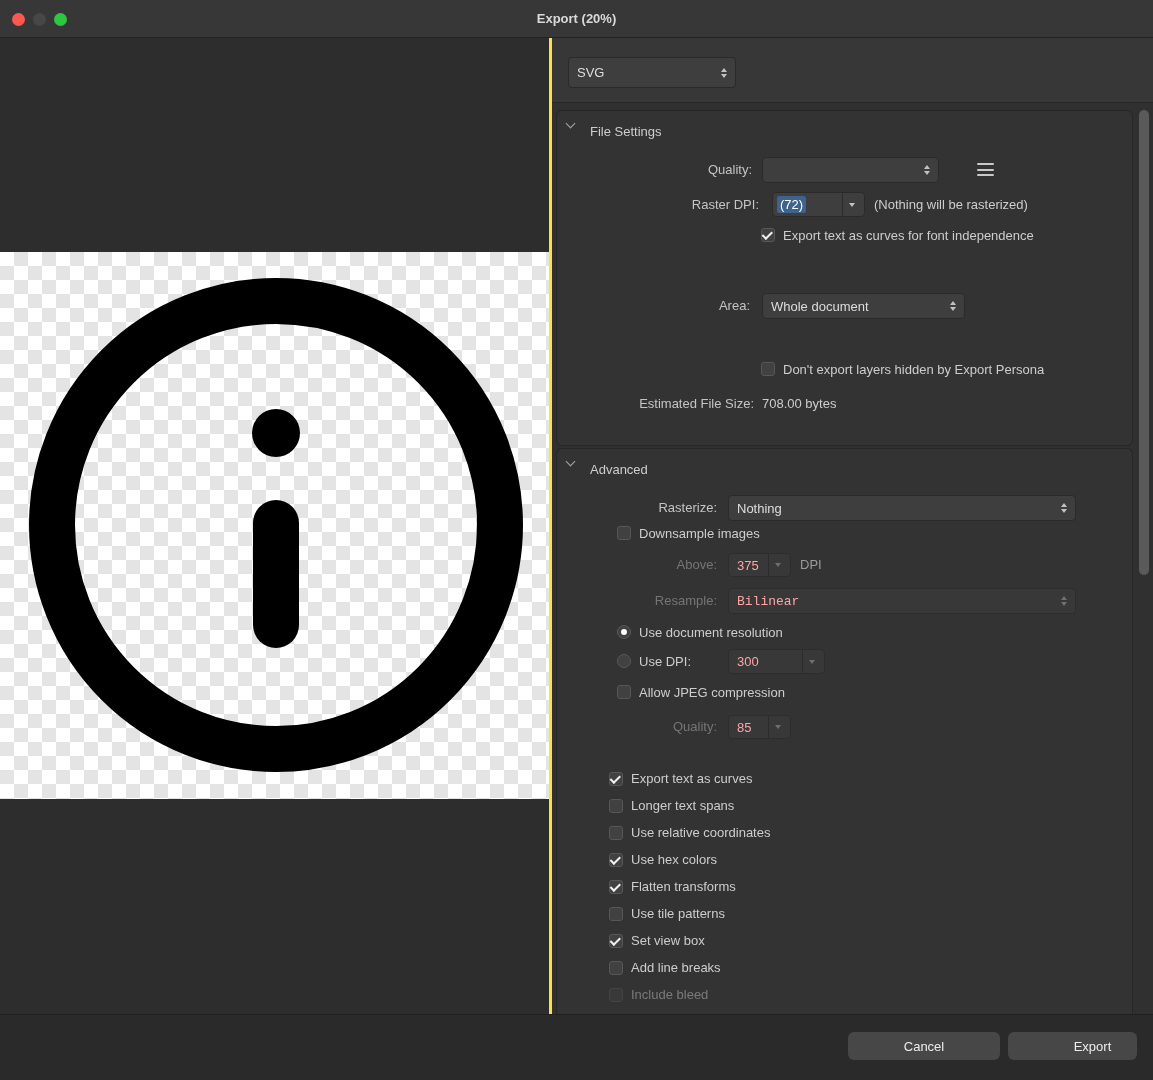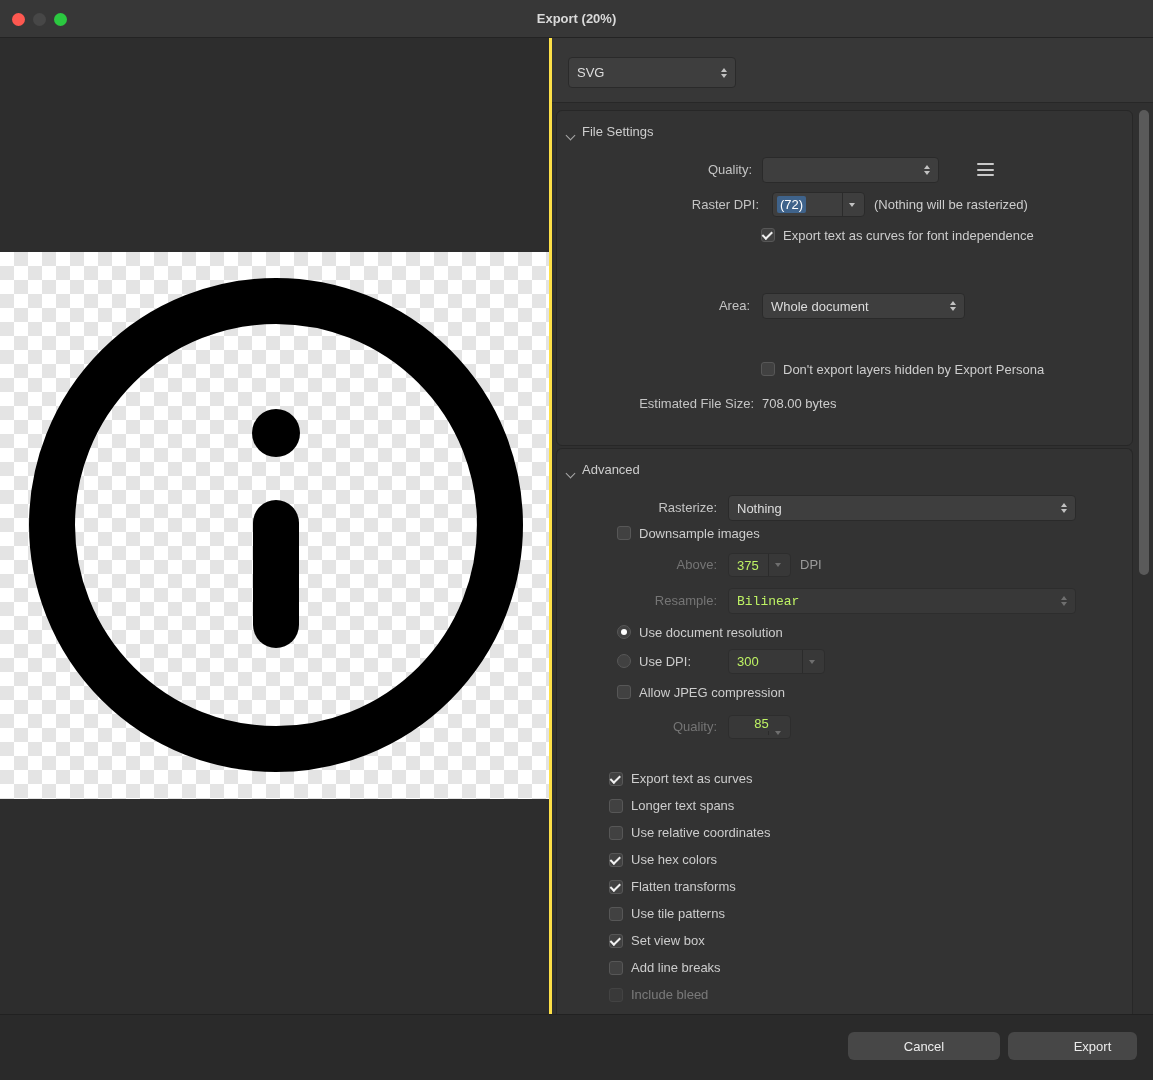--- a/index.html
+++ b/index.html
@@ -33,35 +33,35 @@
   .preview svg { display:block; }
 
   
   .right-pane { position:absolute; left:549px; top:38px; width:604px; height:976px; background:#303030; border-left:3px solid #fde047; }
   .format-bar { position:absolute; left:0; top:0; width:604px; height:65px; background:#373737; border-bottom:1px solid #272727; }
 
   .panel { position:absolute; left:4px; width:577px; background:#333333; border:1px solid #272727; border-radius:6px; }
   .panel.fs  { top:72px;  height:336px; }
   .panel.adv { top:410px; height:566px; border-radius:6px 6px 0 0; border-bottom:none; }
 
-  .sec-header { position:absolute; left:10px; top:13px; display:flex; align-items:flex-end; gap:8px; color:#cdcdcd; }
+  .sec-header { position:absolute; left:10px; top:13px; display:flex; align-items:flex-start; gap:16px; color:#cdcdcd; }
   .disc { width:7px; height:7px; border-right:1.5px solid #a8a8a8; border-bottom:1.5px solid #a8a8a8; transform:rotate(45deg); margin-top:-4px; }
 
   .lbl { position:absolute; height:26px; line-height:26px; text-align:right; color:#c4c4c4; white-space:nowrap; }
   .lbl.dis { color:#757575; }
   .txt { position:absolute; height:26px; line-height:26px; color:#cdcdcd; white-space:nowrap; }
   .txt.dim { color:#9b9b9b; }
 
   
   .select {
     position:absolute; height:26px; display:flex; align-items:center;
     background:#3e3e3e; border:1px solid #2a2a2a; border-radius:4px;
     padding:0 4px 0 8px; color:#dddddd; white-space:nowrap;
   }
-  .select.dis { color:#bef264; background:#383838; border-color:#2d2d2d; }
+  .select.dis { color:#fca5a5; background:#383838; border-color:#2d2d2d; }
   .select .val { overflow:hidden; }
   .stepper { margin-left:auto; display:flex; flex-direction:column; align-items:center; justify-content:center; width:14px; }
   .tri { width:0; height:0; border-left:3.5px solid transparent; border-right:3.5px solid transparent; }
   .tri.up { border-bottom:4px solid #c2c2c2; margin-bottom:2px; }
   .tri.down { border-top:4px solid #c2c2c2; }
   .select.dis .tri.up { border-bottom-color:#6f6f6f; }
   .select.dis .tri.down { border-top-color:#6f6f6f; }
   .arrowzone { margin-left:auto; align-self:stretch; width:18px; display:flex; align-items:center; justify-content:center; border-left:1px solid #2b2b2b; }
   .hl { background:var(--sel,#3f638b); color:var(--selText,#ffffff); padding:1px 3px; border-radius:2px; }
 
@@ -227,21 +227,21 @@
           <i class="tri down"></i>
         </span>
     </div>
 
     <div class="cbrow" style="left:60px; top:235px;">
       <span class="cb"></span>
       <span class="cblabel">Allow JPEG compression</span>
     </div>
 
     <span class="lbl dis" style="left:0; width:160px; top:265px;">Quality:</span>
-    <div class="select dis" style="left:171px; top:266px; width:63px; height:24px;flex-direction:column;">
+    <div class="select dis" style="left:171px; top:266px; width:63px; height:24px;">
       <span class="val">85</span>
       <span class="arrowzone">
           <i class="tri down"></i>
         </span>
     </div>
 
     <div class="opt-list">
 
     <div class="cbrow">
           <span class="cb on"></span>

